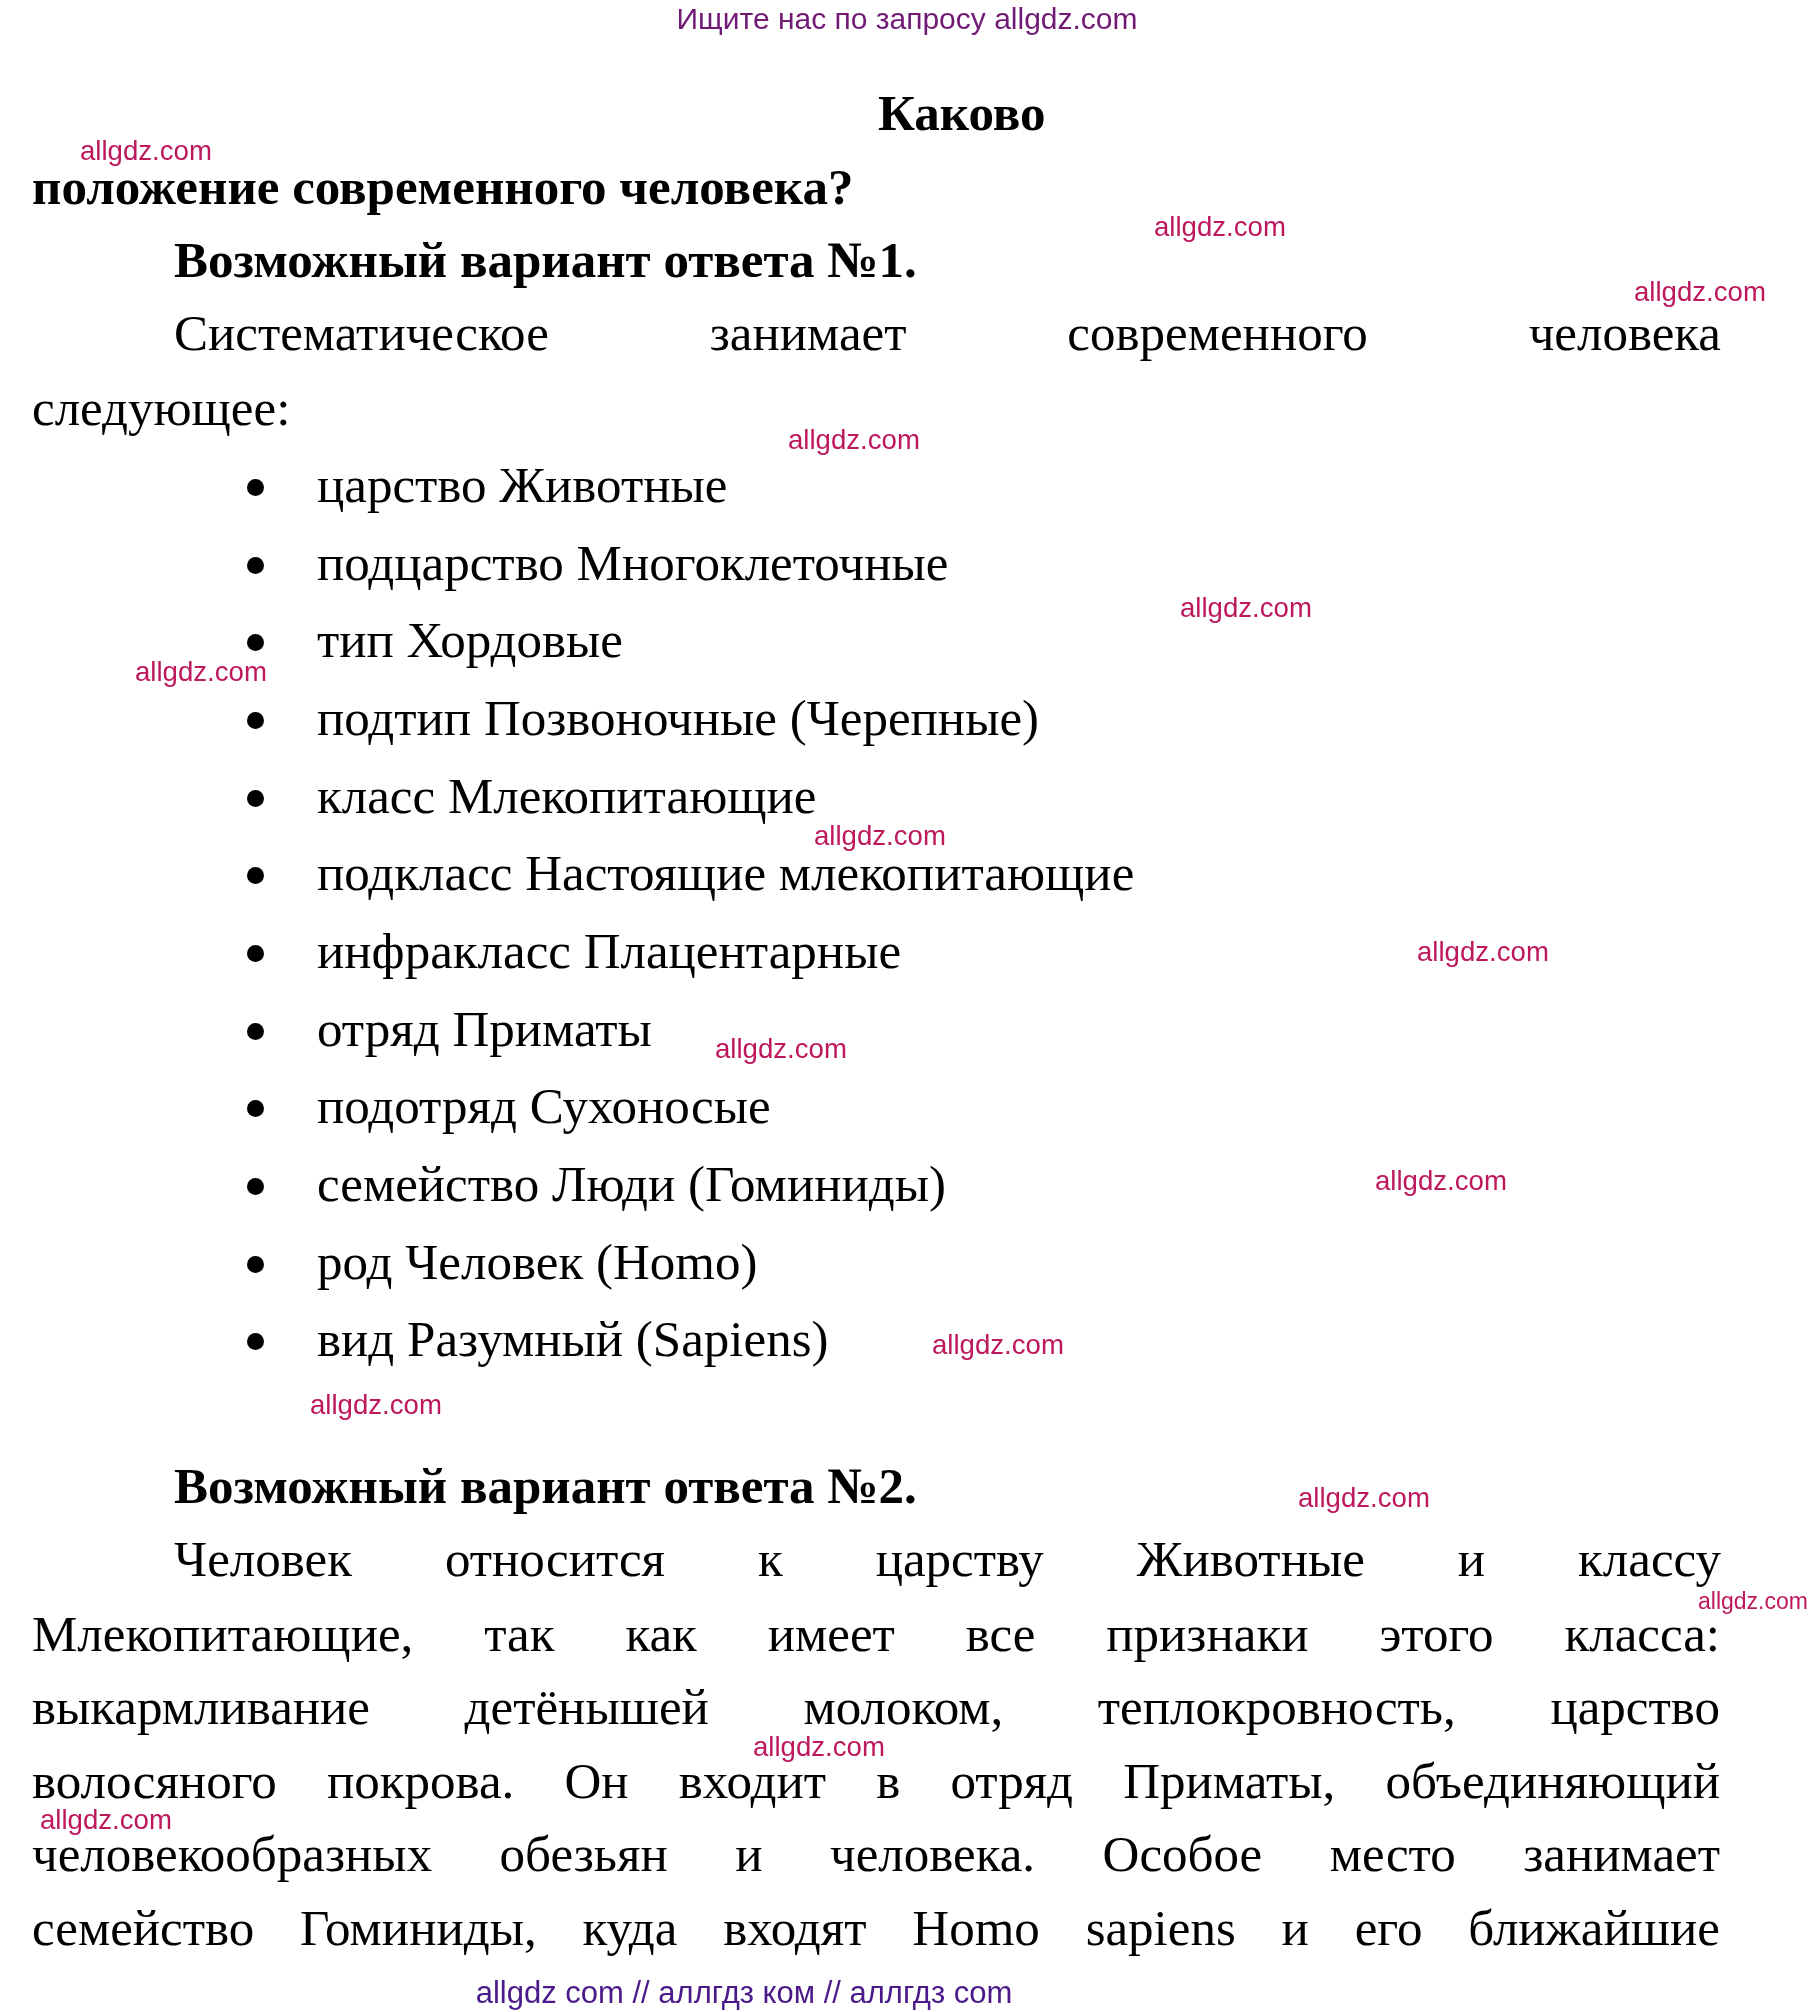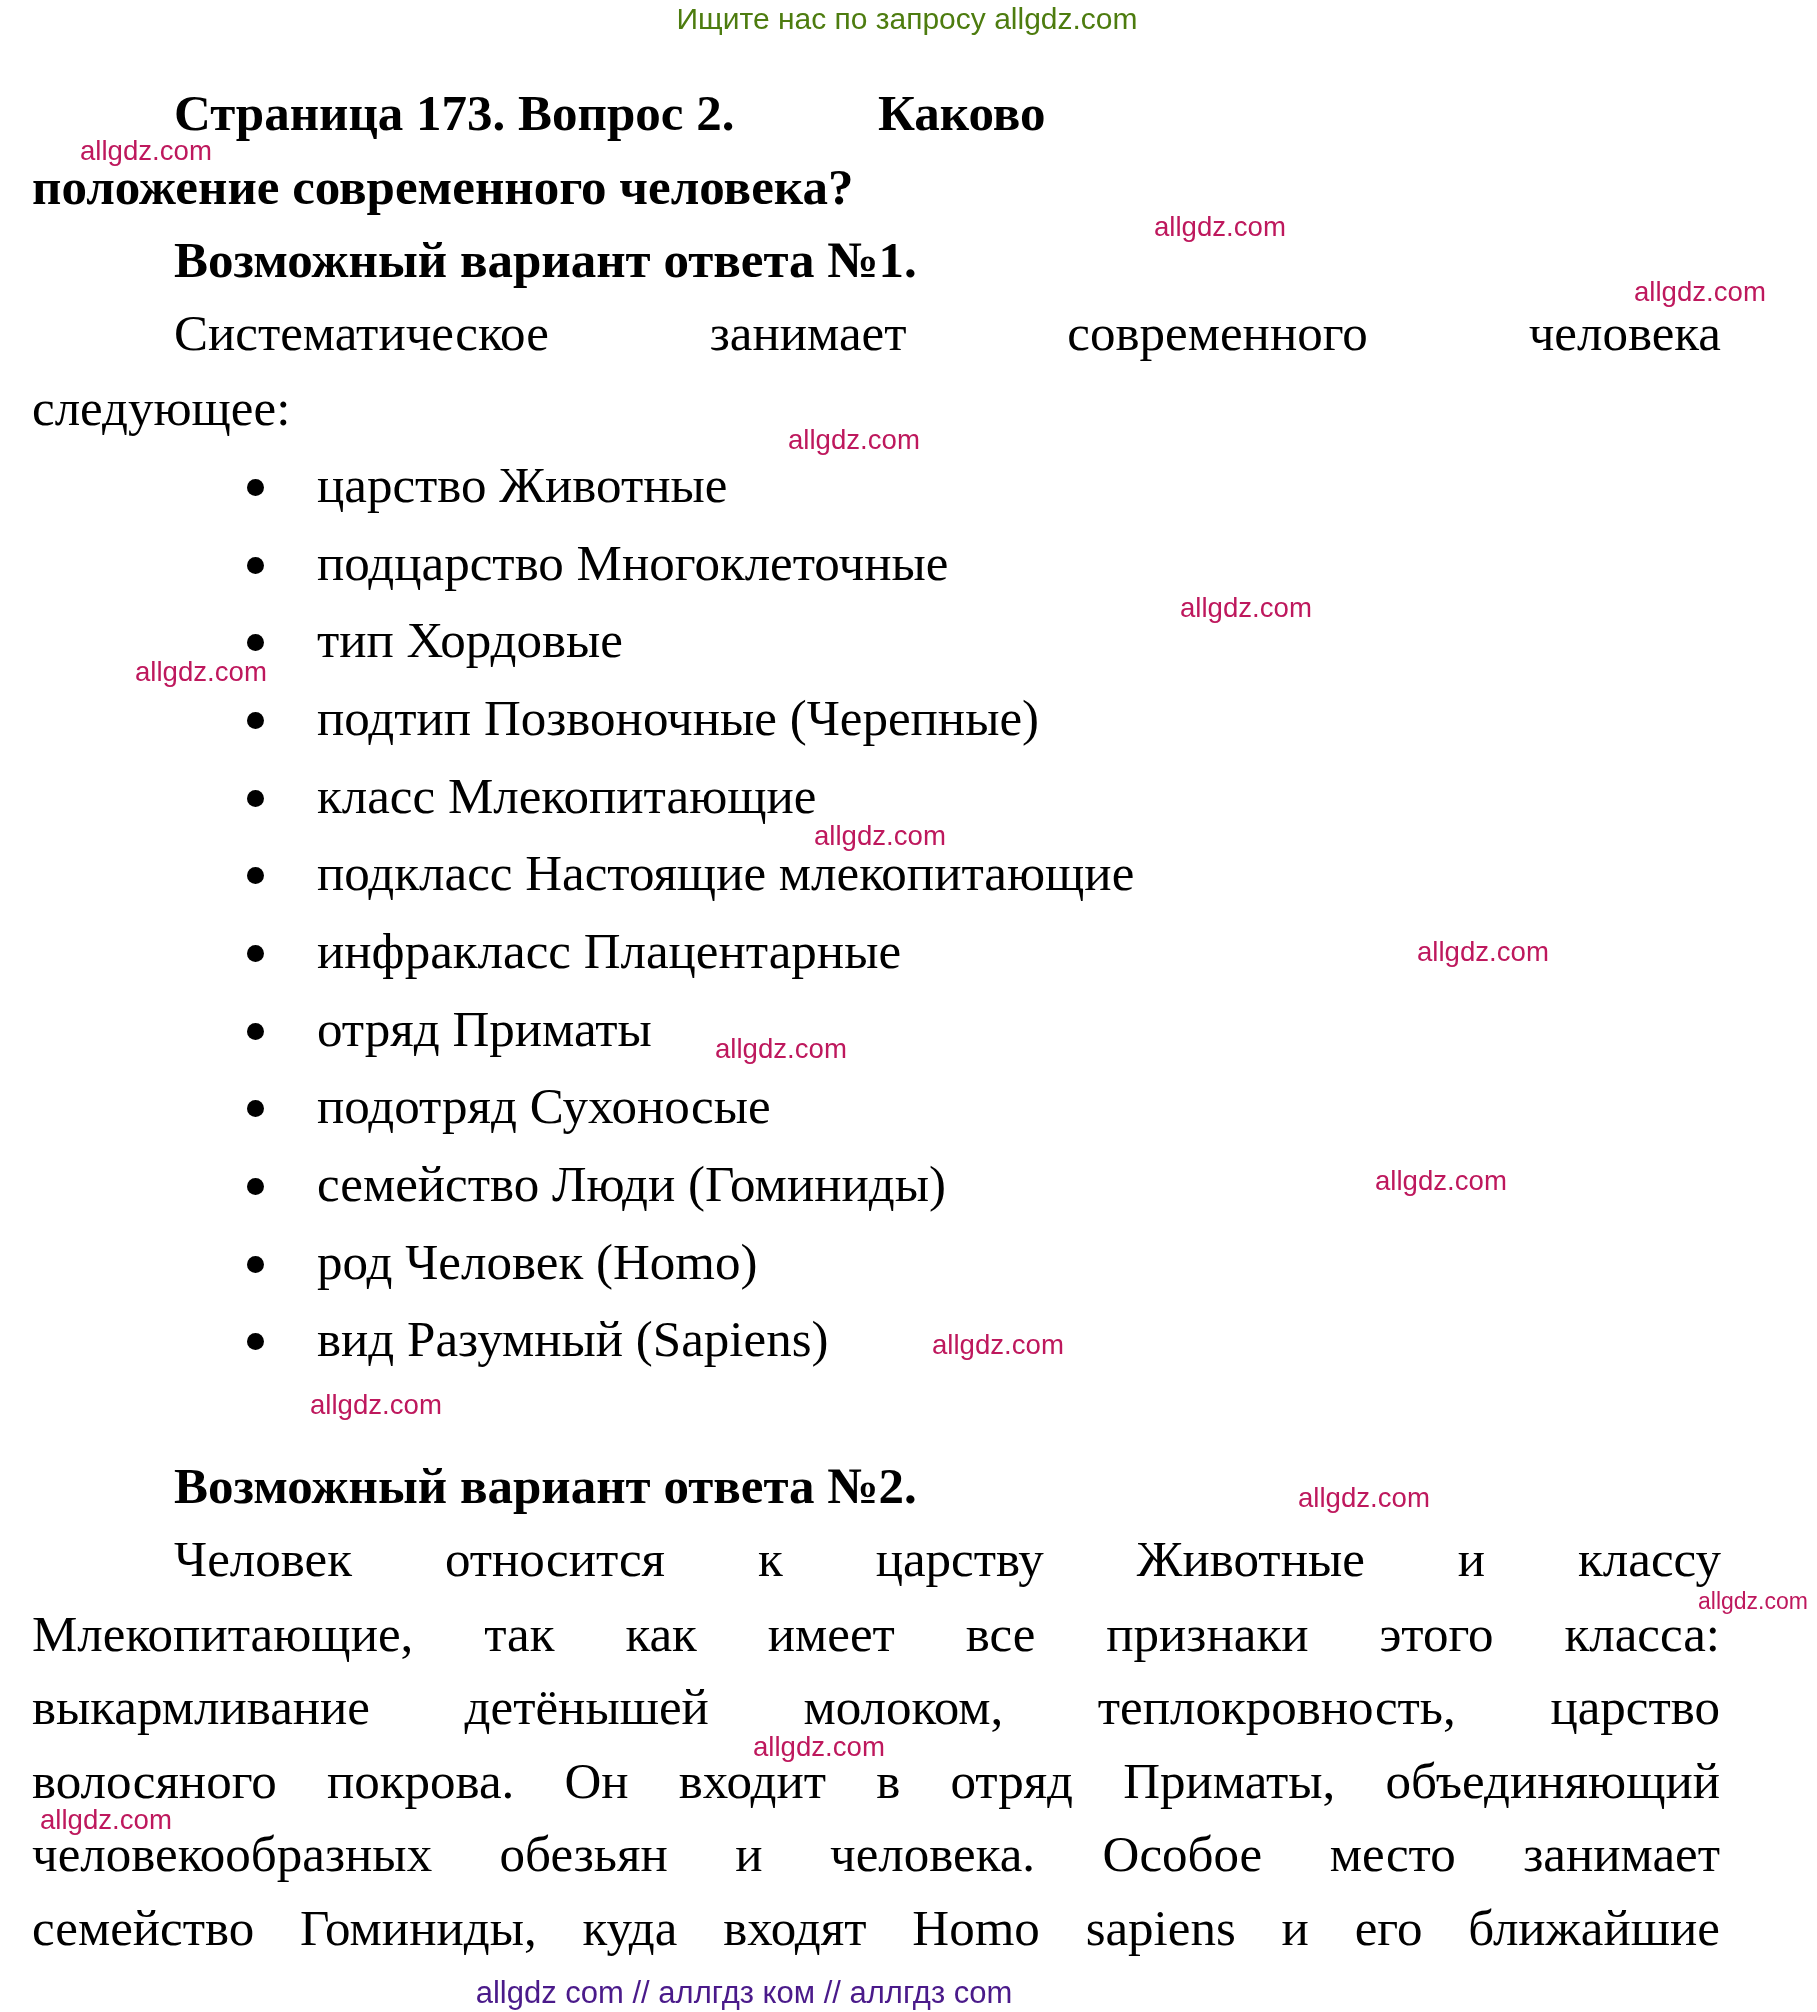--- a/index.html
+++ b/index.html
@@ -1,33 +1,32 @@
 <!DOCTYPE html>
 <html style="font-size:15px"><head>
 <meta charset="utf-8">
 <style>
 html,body{margin:0;padding:0;background:#fff;}
 body{width:1818px;height:2013px;position:relative;overflow:hidden;font-family:"Liberation Serif",serif;color:#000;}
-.top{position:absolute;top:1.9px;left:0;width:1814px;text-align:center;color:#4d7c0f;font-family:"Liberation Sans",sans-serif;font-size:30px;}
+.top{position:absolute;top:1.9px;left:0;width:1814px;text-align:center;color:#701a75;font-family:"Liberation Sans",sans-serif;font-size:30px;}
 .bottom{position:absolute;top:1975px;left:0;width:1488px;text-align:center;color:#4a1a8a;font-family:"Liberation Sans",sans-serif;font-size:31px;}
 .wm{position:absolute;font-family:"Liberation Sans",sans-serif;font-size:27.6px;color:#be185d;}
 .line{position:absolute;left:32px;width:1688px;font-size:51px;white-space:nowrap;}
 .just{text-align:justify;text-align-last:justify;white-space:normal;}
 .bold{font-weight:bold;}
 .li{position:absolute;left:250px;font-size:51px;}
 .li .dot{position:absolute;left:-2.9px;top:23px;width:17px;height:17px;background:#000;border-radius:50%;}
 .li span.t{position:absolute;left:67px;white-space:nowrap;}
 </style>
 </head>
 <body>
 
 <div class="top">Ищите нас по запросу allgdz.com</div>
 
 <div class="line bold" style="top:84px;left:174px;width:1547px;">
-  <span>Страница 173. Вопрос 2.</span>
   <span style="position:absolute;left:704px;">Каково</span>
 </div>
 <div class="line bold" style="top:158px;">положение современного человека?</div>
 
 <div class="line bold" style="top:231px;left:174px;">Возможный вариант ответа №1.</div>
 <div class="line just" style="top:304px;left:174px;width:1547px;">Систематическое занимает современного человека</div>
 <div class="line" style="top:379px;">следующее:</div>
 
 <div>
 <div class="li" style="top:456px;">

